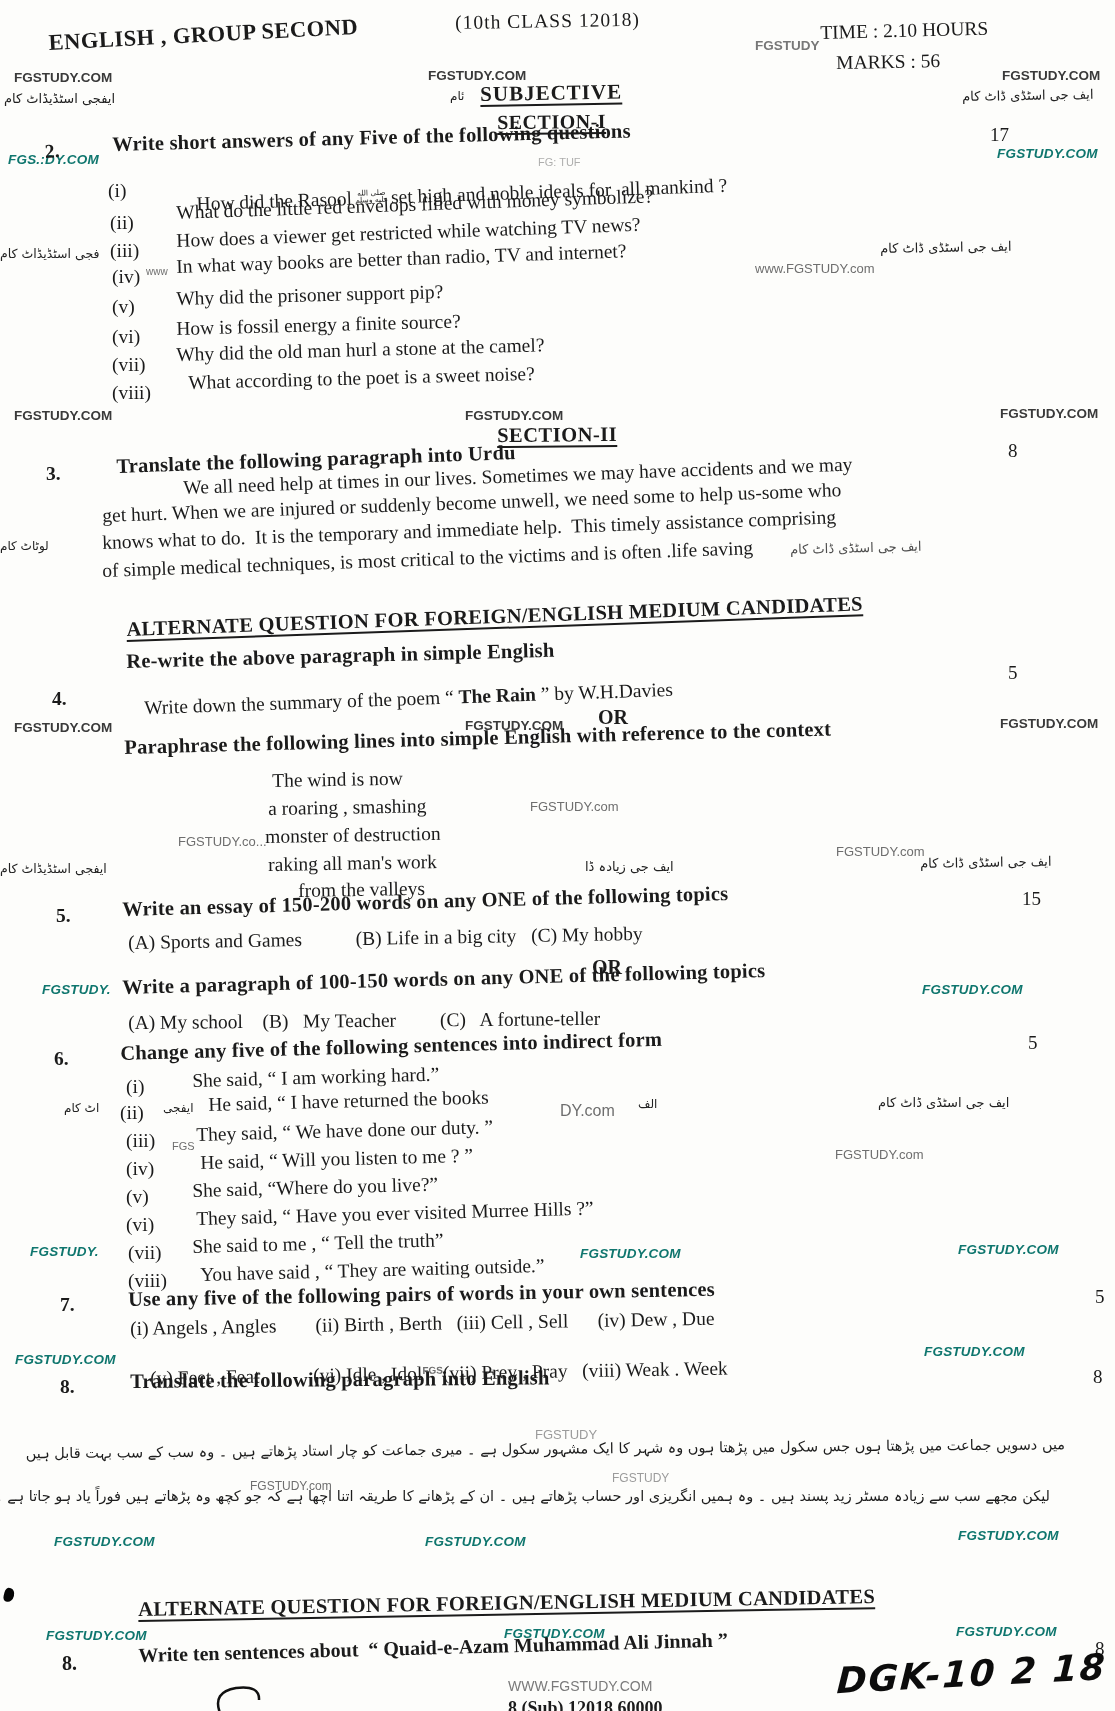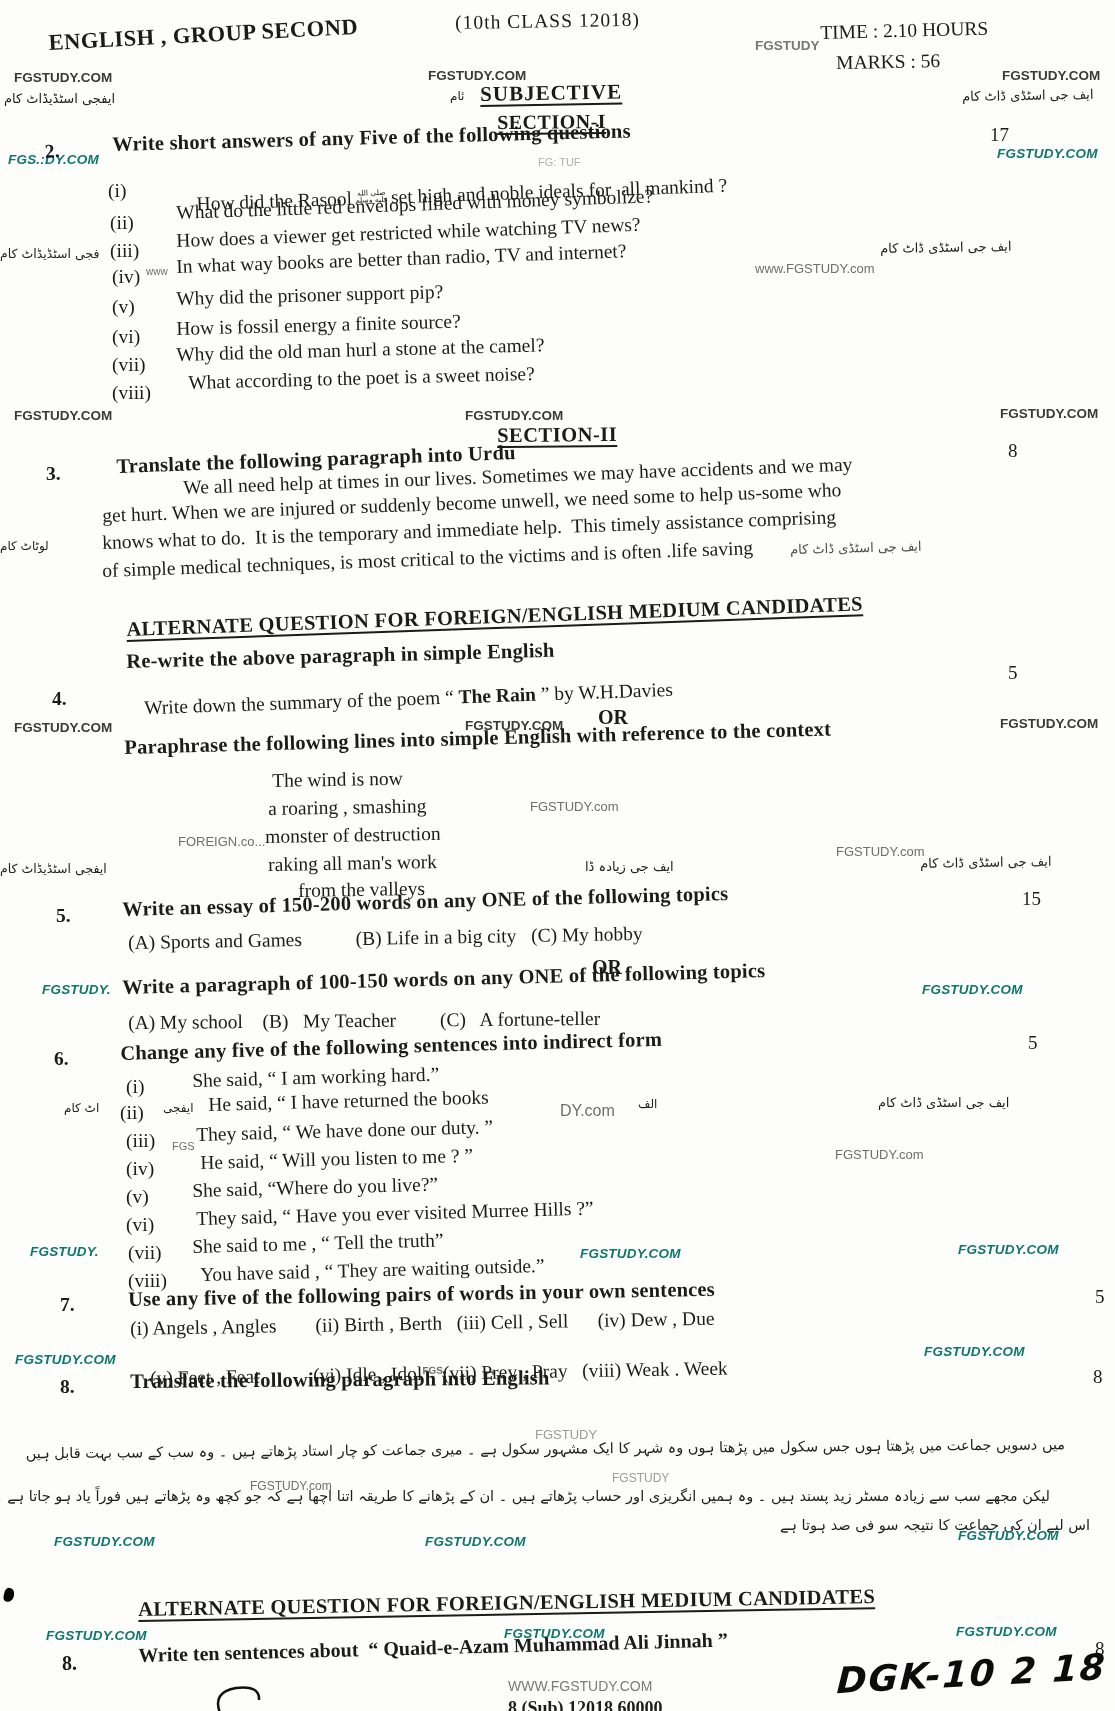--- a/index.html
+++ b/index.html
@@ -120,21 +120,21 @@
   <div class="ln wmn" style="left:465px;top:718px;">FGSTUDY.COM</div>
   <div class="ln wmn" style="left:1000px;top:716px;">FGSTUDY.COM</div>
   <div class="ln hd" style="left:124px;top:736px;transform:rotate(-1.5deg);">Paraphrase the following lines into simple English with reference to the context</div>
 
   <div class="ln" style="left:272px;top:770px;transform:rotate(-1deg);">The wind is now</div>
   <div class="ln" style="left:268px;top:798px;transform:rotate(-1deg);">a roaring , smashing</div>
   <div class="ln" style="left:265px;top:826px;transform:rotate(-1deg);">monster of destruction</div>
   <div class="ln" style="left:268px;top:854px;transform:rotate(-1deg);">raking all man's work</div>
   <div class="ln" style="left:298px;top:880px;transform:rotate(-1deg);">from the valleys</div>
   <div class="ln wmg" style="left:530px;top:800px;">FGSTUDY.com</div>
-  <div class="ln wmg" style="left:178px;top:835px;">FOREIGN.co...</div>
+  <div class="ln wmg" style="left:178px;top:835px;">FGSTUDY.co...</div>
   <div class="ln wmg" style="left:836px;top:845px;">FGSTUDY.com</div>
   <div class="ln urdu" style="left:0px;top:862px;font-size:12.5px;">ایفجی اسٹڈیڈاٹ کام</div>
   <div class="ln urdu faint" style="left:585px;top:860px;">ایف جی زیادہ ڈا</div>
   <div class="ln urdu" style="left:920px;top:857px;transform:rotate(-1deg);">ایف جی اسٹڈی ڈاٹ کام</div>
   <div class="ln mnum" style="left:1022px;top:888px;">15</div>
 
   <div class="ln qno" style="left:56px;top:905px;">5.</div>
   <div class="ln hd" style="left:122px;top:898px;transform:rotate(-1.5deg);">Write an essay of 150-200 words on any ONE of the following topics</div>
   <div class="ln" style="left:128px;top:932px;transform:rotate(-1deg);">(A) Sports and Games           (B) Life in a big city   (C) My hobby</div>
   <div class="ln b" style="left:592px;top:956px;font-size:20px;">OR</div>
@@ -193,21 +193,20 @@
 
   <div class="ln qno" style="left:60px;top:1376px;">8.</div>
   <div class="ln hd" style="left:130px;top:1370px;transform:rotate(-.5deg);">Translate the following paragraph into English</div>
   <div class="ln mnum" style="left:1093px;top:1366px;">8</div>
 
   <div class="ln wmg faint" style="left:535px;top:1428px;">FGSTUDY</div>
   <div class="ln urdu-body" style="left:60px;top:1443px;width:1005px;transform:rotate(-.5deg);">میں دسویں جماعت میں پڑھتا ہوں جس سکول میں پڑھتا ہوں وہ شہر کا ایک مشہور سکول ہے ۔ میری جماعت کو چار استاد پڑھاتے ہیں ۔ وہ سب کے سب بہت قابل ہیں</div>
   <div class="ln wmg" style="left:250px;top:1480px;font-size:12px;">FGSTUDY.com</div>
   <div class="ln wmg faint" style="left:612px;top:1472px;font-size:12px;">FGSTUDY</div>
   <div class="ln urdu-body" style="left:55px;top:1486px;width:995px;">لیکن مجھے سب سے زیادہ مسٹر زید پسند ہیں ۔ وہ ہمیں انگریزی اور حساب پڑھاتے ہیں ۔ ان کے پڑھانے کا طریقہ اتنا اچھا ہے کہ جو کچھ وہ پڑھاتے ہیں فوراً یاد ہو جاتا ہے ۔</div>
-  <div class="ln urdu-body" style="left:600px;top:1515px;width:490px;">اس لیے ان کی جماعت کا نتیجہ سو فی صد ہوتا ہے</div>
 
   <div class="ln wm" style="left:54px;top:1534px;">FGSTUDY.COM</div>
   <div class="ln wm" style="left:425px;top:1534px;">FGSTUDY.COM</div>
   <div class="ln wm" style="left:958px;top:1528px;">FGSTUDY.COM</div>
 
   <div class="bullet" style="left:4px;top:1588px;"></div>
   <div class="ln hd u" style="left:138px;top:1598px;transform:rotate(-1deg);letter-spacing:.3px;">ALTERNATE QUESTION FOR FOREIGN/ENGLISH MEDIUM CANDIDATES</div>
   <div class="ln wm" style="left:46px;top:1628px;">FGSTUDY.COM</div>
   <div class="ln wm" style="left:504px;top:1626px;">FGSTUDY.COM</div>
   <div class="ln wm" style="left:956px;top:1624px;">FGSTUDY.COM</div>

